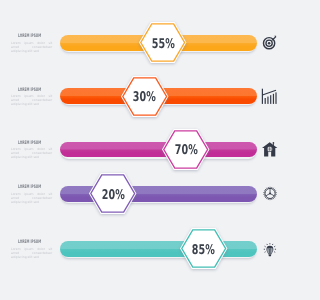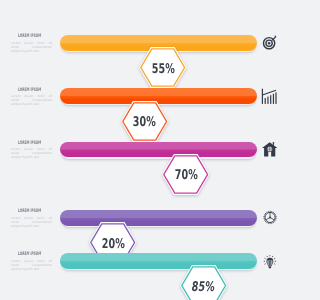--- a/index.html
+++ b/index.html
@@ -18,21 +18,21 @@
   .txt-body{font-size:3.05px;line-height:4px;color:#c4c7cc;margin-top:1.7px;
             text-align:justify;letter-spacing:.02px;}
 
   
   .barwrap{position:absolute;left:60px;top:18.8px;width:197px;height:15.8px;}
   .bar{position:absolute;inset:0;border-radius:8px;}
   .barshadow{position:absolute;left:1px;right:1px;top:2px;bottom:-1.4px;border-radius:8px;
              box-shadow:0 1.2px 2.2px rgba(110,120,140,.30);}
 
   
-  .hexwrap{position:absolute;top:6.2px;width:47.4px;height:41px;margin-top:25px;}
+  .hexwrap{position:absolute;top:6.2px;width:47.4px;height:41px;}
   .hexwrap svg{position:absolute;left:-3px;top:-3px;overflow:visible;
                   filter:drop-shadow(0 1.1px 1.6px rgba(120,130,150,.45));}
   .pct{position:absolute;left:0;right:0;top:3.2px;bottom:0;display:flex;align-items:center;justify-content:center;
        font-size:13.4px;font-weight:bold;color:#3c424b;line-height:1;}
   .pct span{display:inline-block;transform:scaleX(.715);letter-spacing:.2px;}
 
   
   .icon{position:absolute;left:259px;top:16.8px;width:22px;height:22px;color:#343a47;}
   .icon svg{display:block;width:22px;height:22px;overflow:visible;}
 </style>
@@ -120,21 +120,21 @@
         <svg viewBox="0 0 22 22" fill="currentColor">
           <path d="M10.7 2.2 L18.4 8.0 L16.3 8.0 L16.3 16.5 L12.15 16.5 L12.15 12.1 A1.75 1.75 0 0 0 9.25 12.1 L9.25 16.5 L5.1 16.5 L5.1 8.0 L3.0 8.0 Z"></path>
           <rect x="14.0" y="3.3" width="0.85" height="4.6"></rect>
           <circle cx="14.42" cy="2.9" r="0.85"></circle>
           <circle cx="10.7" cy="9.05" r="2.6" fill="#ffffff"></circle>
           <path d="M10.7 6.45 L10.7 11.65 M8.1 9.05 L13.3 9.05" fill="none" stroke="currentColor" stroke-width="0.62"></path>
           <circle cx="10.7" cy="9.05" r="2.6" fill="none" stroke="currentColor" stroke-width="0.6"></circle>
         </svg>
       </div>
   </div>
-    <div class="row" style="top: 191px; text-decoration: underline;">
+    <div class="row" style="top: 167px; text-decoration: underline;">
     <div class="txt">
       <div class="txt-title">LOREM IPSUM</div>
       <div class="txt-body">Lorem ipsum dolor sit amet consectetuer adipiscing elit sed</div>
     </div>
     <div class="barwrap">
       <div class="barshadow"></div>
       <div class="bar" style="background:linear-gradient(180deg,#927ac2 0%,#9078c1 48%,#8160b6 52%,#7c56b0 72%,#7c56b0 100%)"></div>
     </div>
     <div class="hexwrap" style="left:89.39999999999999px">
       <svg width="53.4" height="47" viewBox="0 0 53.4 47">
@@ -147,21 +147,21 @@
     </div>
     <div class="icon">
         <svg viewBox="0 0 22 22" fill="currentColor">
           <path d="M11.05 4.10 L11.05 2.75 M12.56 4.32 L12.94 3.02 M13.94 4.95 L14.67 3.81 M15.09 5.95 L16.11 5.06 M15.92 7.23 L17.14 6.67 M16.35 8.69 L17.68 8.50 M16.35 10.21 L17.68 10.40 M15.92 11.67 L17.14 12.23 M15.09 12.95 L16.11 13.84 M13.94 13.95 L14.67 15.09 M12.56 14.58 L12.94 15.88 M11.05 14.80 L11.05 16.15 M9.54 14.58 L9.16 15.88 M8.16 13.95 L7.43 15.09 M7.01 12.95 L5.99 13.84 M6.18 11.67 L4.96 12.23 M5.75 10.21 L4.42 10.40 M5.75 8.69 L4.42 8.50 M6.18 7.23 L4.96 6.67 M7.01 5.95 L5.99 5.06 M8.16 4.95 L7.43 3.81 M9.54 4.32 L9.16 3.02" fill="none" stroke="currentColor" stroke-width="0.75"></path>
           <circle cx="11.05" cy="9.45" r="5.05" fill="none" stroke="currentColor" stroke-width="0.95"></circle>
           <path d="M11.05 9.45 L11.05 4.55 M11.05 9.45 L6.80 11.90 M11.05 9.45 L15.30 11.90" fill="none" stroke="currentColor" stroke-width="0.8"></path>
           <circle cx="11.05" cy="9.45" r="0.95"></circle>
         </svg>
       </div>
   </div>
-    <div class="row" style="top: 234px; font-style: italic;">
+    <div class="row" style="top: 222px;">
     <div class="txt">
       <div class="txt-title">LOREM IPSUM</div>
       <div class="txt-body">Lorem ipsum dolor sit amet consectetuer adipiscing elit sed</div>
     </div>
     <div class="barwrap">
       <div class="barshadow"></div>
       <div class="bar" style="background:linear-gradient(180deg,#73cfcc 0%,#72cecb 48%,#56c7c1 52%,#4ec4be 72%,#4ec4be 100%)"></div>
     </div>
     <div class="hexwrap" style="left:179.65px">
       <svg width="53.4" height="47" viewBox="0 0 53.4 47">

